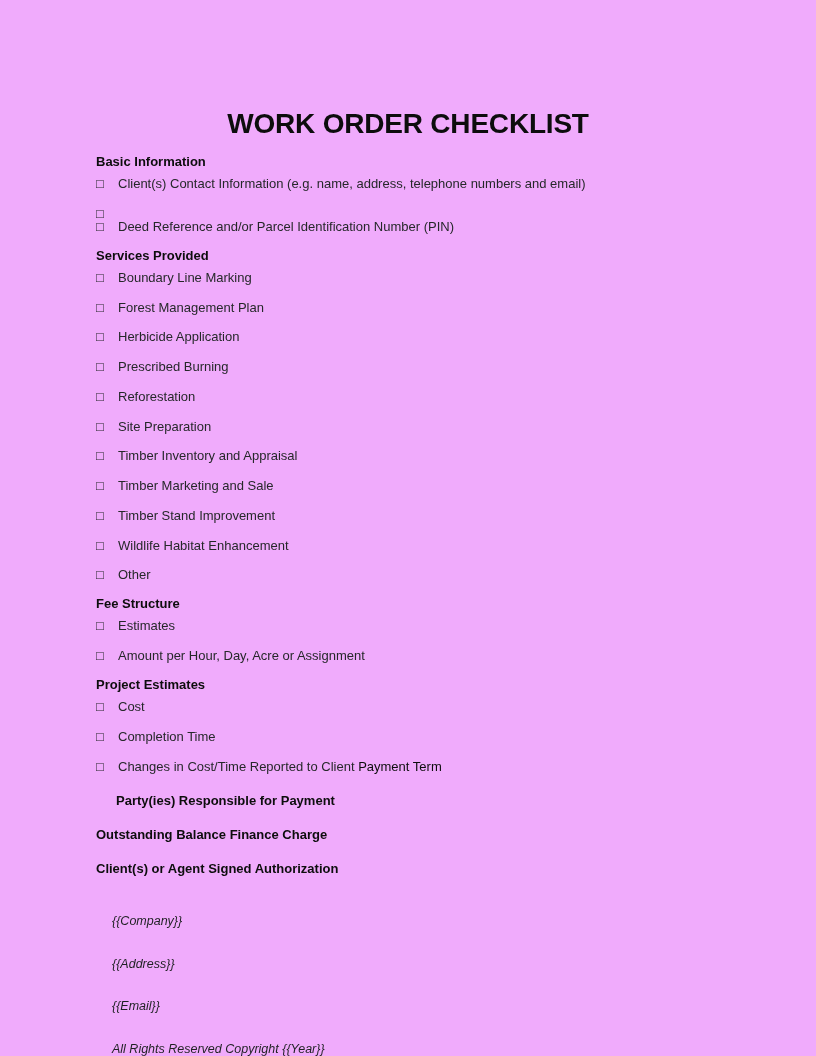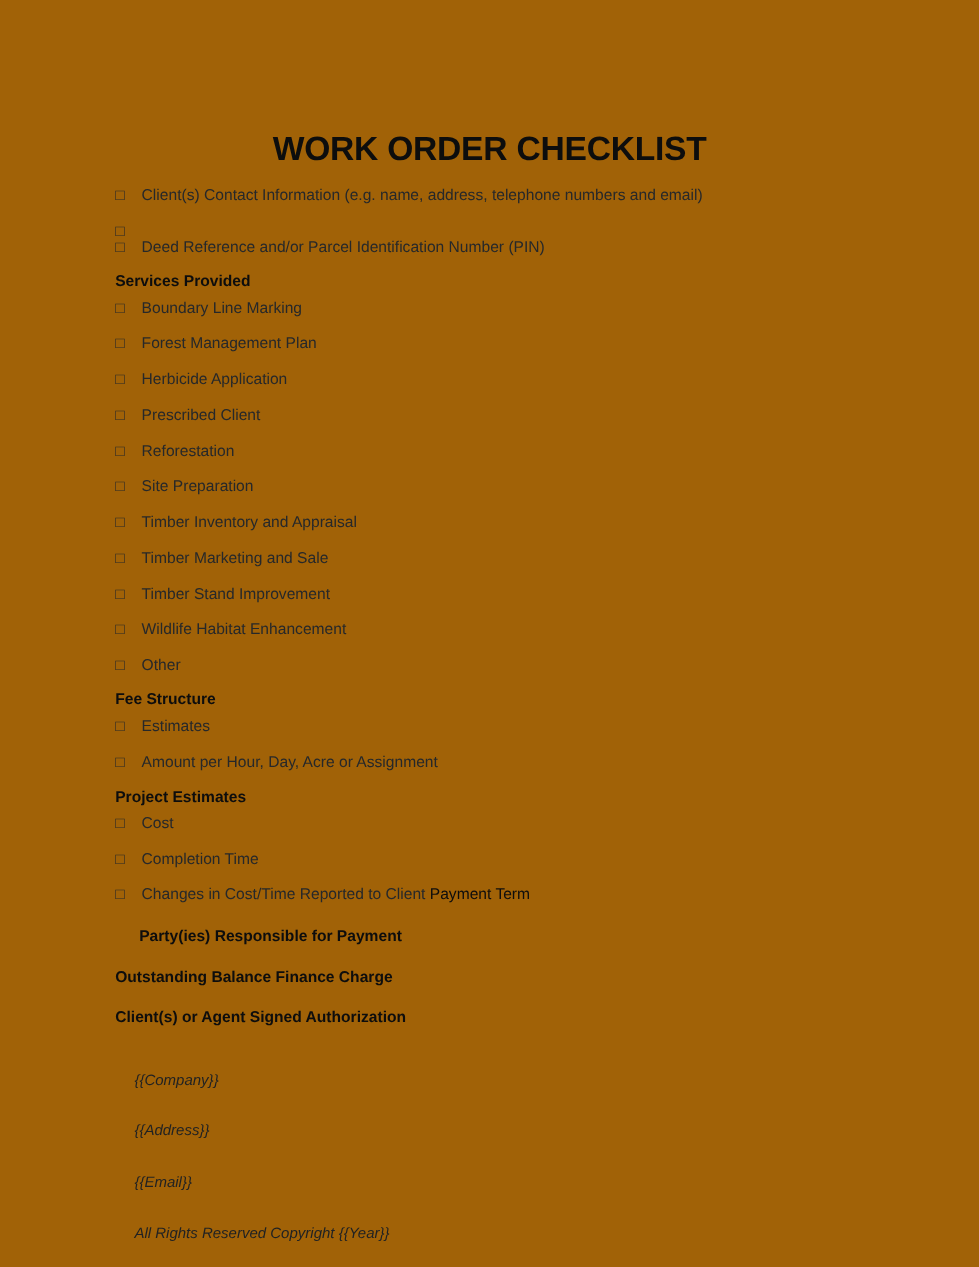--- a/index.html
+++ b/index.html
@@ -12,21 +12,21 @@
     height: 1056px;
     font-family: "Liberation Sans", sans-serif;
     color: #1a1a1a;
     -webkit-font-smoothing: antialiased;
   }
 
   .page {
     position: relative;
     width: 816px;
     height: 1056px;
-    background: #a16207;
+    background: #f0abfc;
     box-sizing: border-box;
     padding: 0;
     overflow: hidden;
   }
 
   .content {
     position: absolute;
     left: 96px;
     top: 108px;
     width: 624px;
@@ -113,28 +113,29 @@
 </style>
 </head>
 <body>
 
 <div class="page">
   <div class="content">
 
     <h1 class="doc-title">WORK ORDER CHECKLIST</h1>
 
     <div id="sections-container">
+        <div class="section-heading">Basic Information</div>
         <div class="check-row"><span class="box">□</span><span class="label"><span>Client(s) Contact Information (e.g. name, address, telephone numbers and email)</span></span></div>
         <div class="check-row"><span class="box">□</span></div>
         <div class="check-row"><span class="box">□</span><span class="label"><span>Deed Reference and/or Parcel Identification Number (PIN)</span></span></div>
         <div class="section-heading">Services Provided</div>
         <div class="check-row"><span class="box">□</span><span class="label"><span>Boundary Line Marking</span></span></div>
         <div class="check-row"><span class="box">□</span><span class="label"><span>Forest Management Plan</span></span></div>
         <div class="check-row"><span class="box">□</span><span class="label"><span>Herbicide Application</span></span></div>
-        <div class="check-row"><span class="box">□</span><span class="label"><span>Prescribed Client</span></span></div>
+        <div class="check-row"><span class="box">□</span><span class="label"><span>Prescribed Burning</span></span></div>
         <div class="check-row"><span class="box">□</span><span class="label"><span>Reforestation</span></span></div>
         <div class="check-row"><span class="box">□</span><span class="label"><span>Site Preparation</span></span></div>
         <div class="check-row"><span class="box">□</span><span class="label"><span>Timber Inventory and Appraisal</span></span></div>
         <div class="check-row"><span class="box">□</span><span class="label"><span>Timber Marketing and Sale</span></span></div>
         <div class="check-row"><span class="box">□</span><span class="label"><span>Timber Stand Improvement</span></span></div>
         <div class="check-row"><span class="box">□</span><span class="label"><span>Wildlife Habitat Enhancement</span></span></div>
         <div class="check-row"><span class="box">□</span><span class="label"><span>Other</span></span></div>
         <div class="section-heading">Fee Structure</div>
         <div class="check-row"><span class="box">□</span><span class="label"><span>Estimates</span></span></div>
         <div class="check-row"><span class="box">□</span><span class="label"><span>Amount per Hour, Day, Acre or Assignment</span></span></div>

